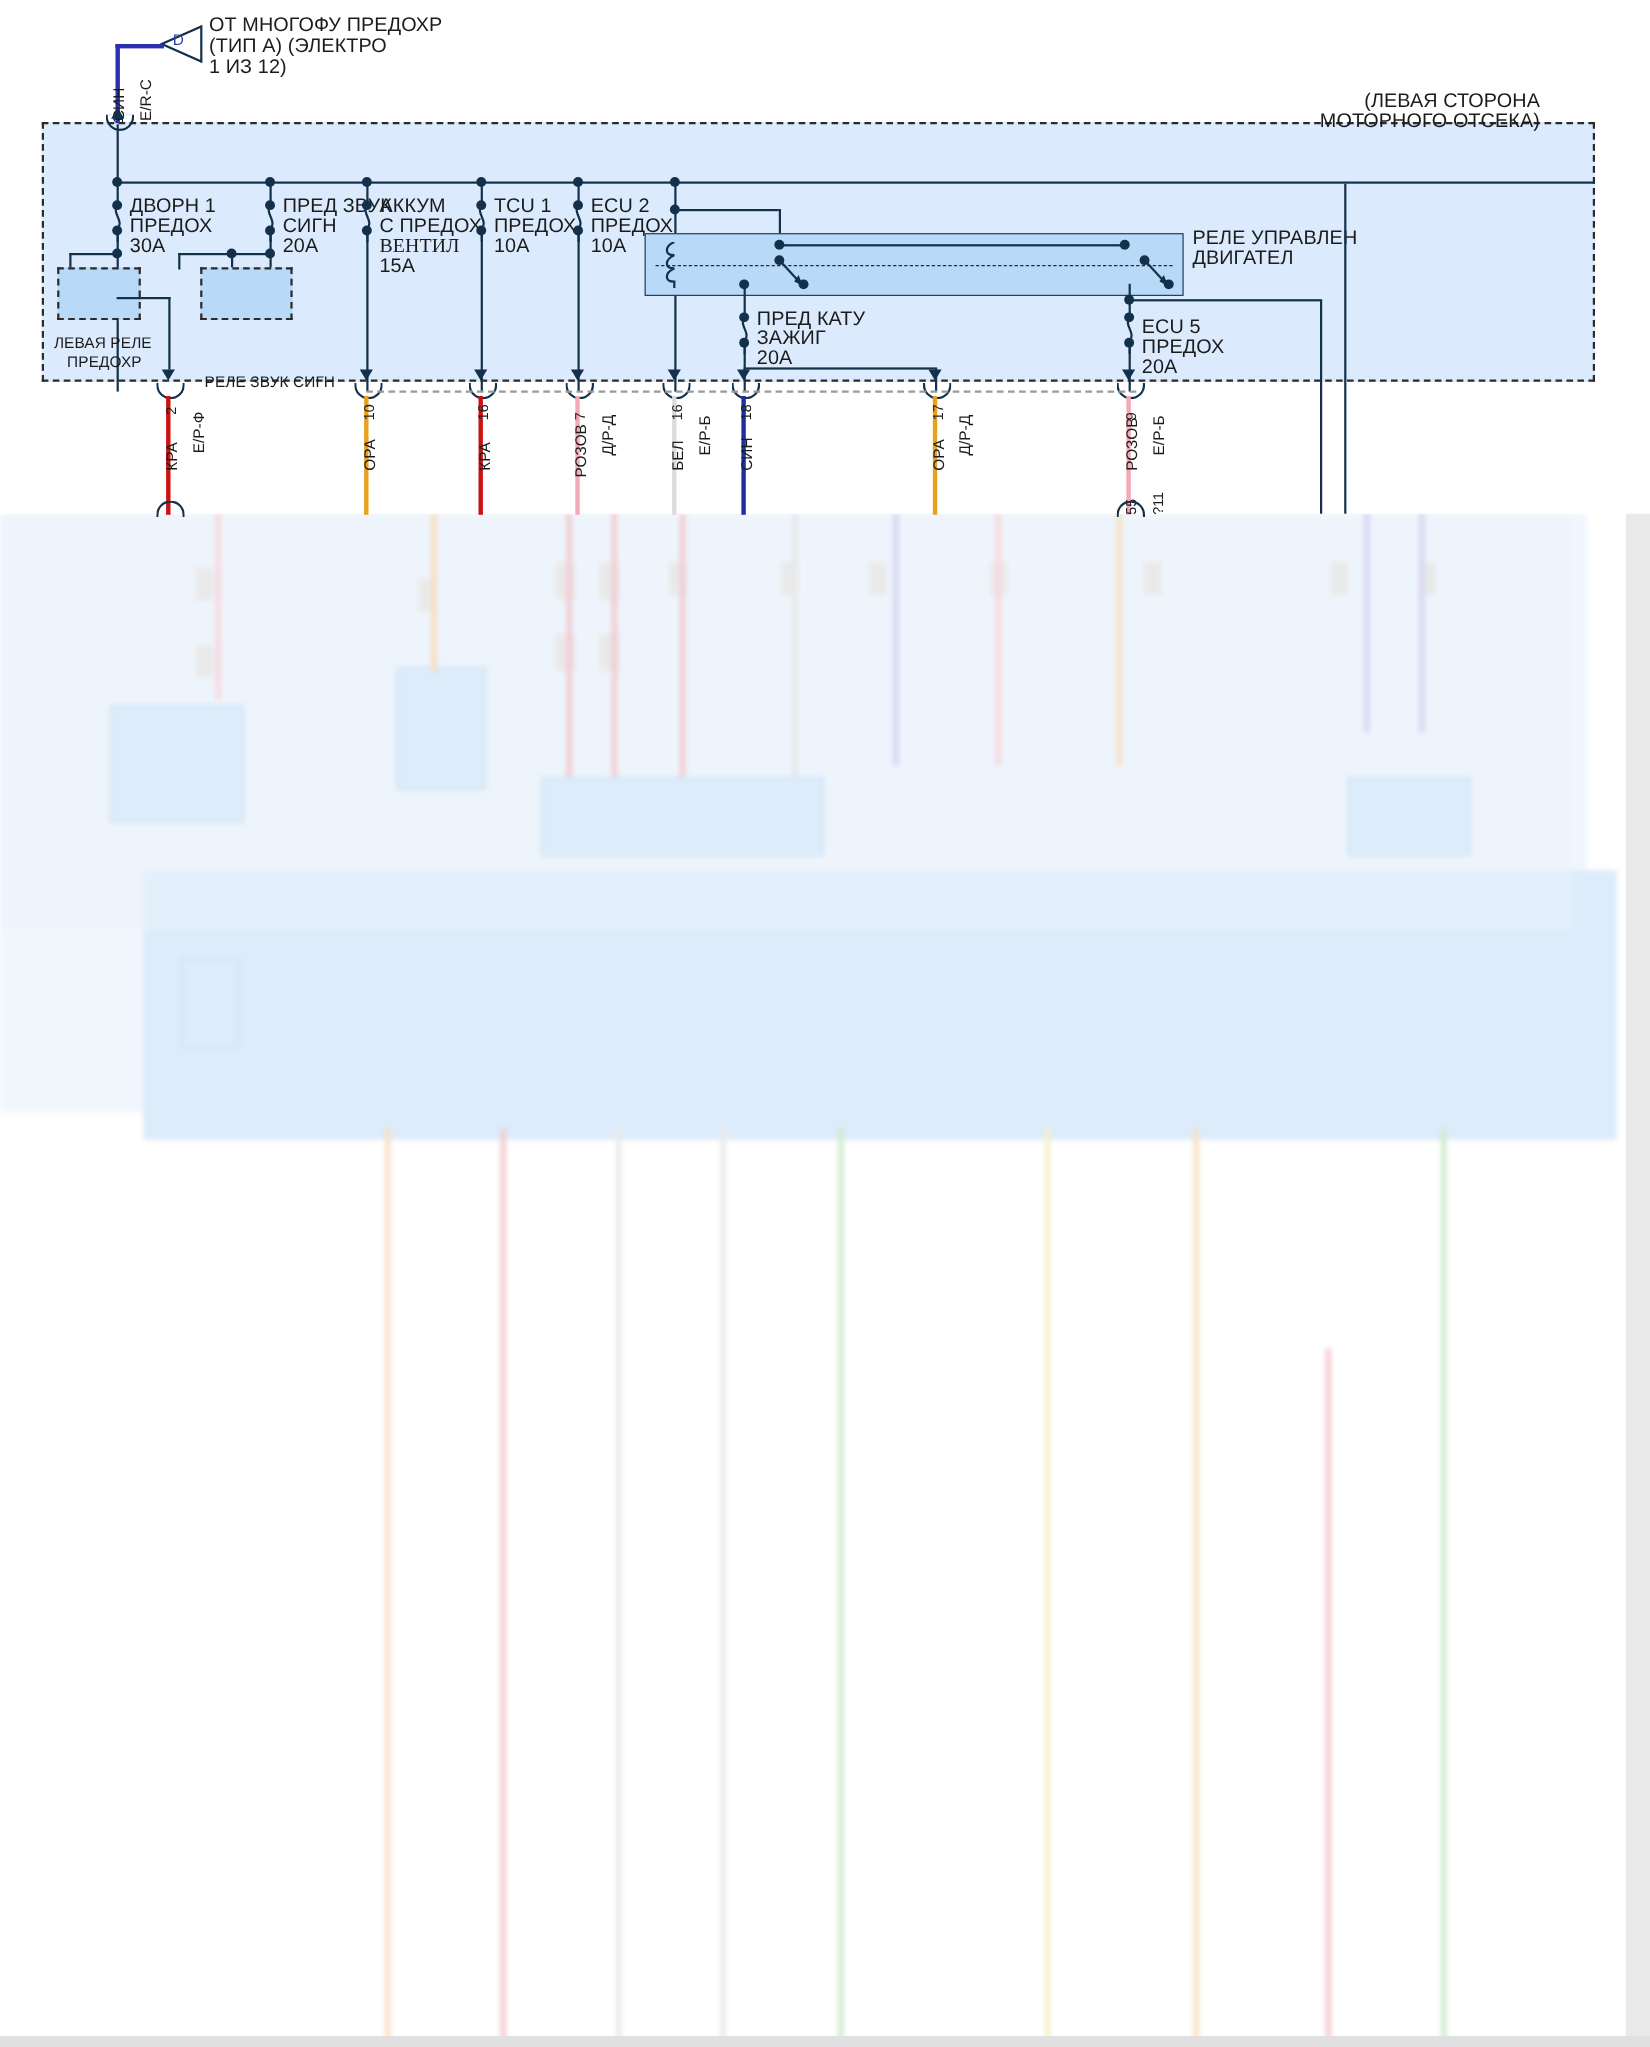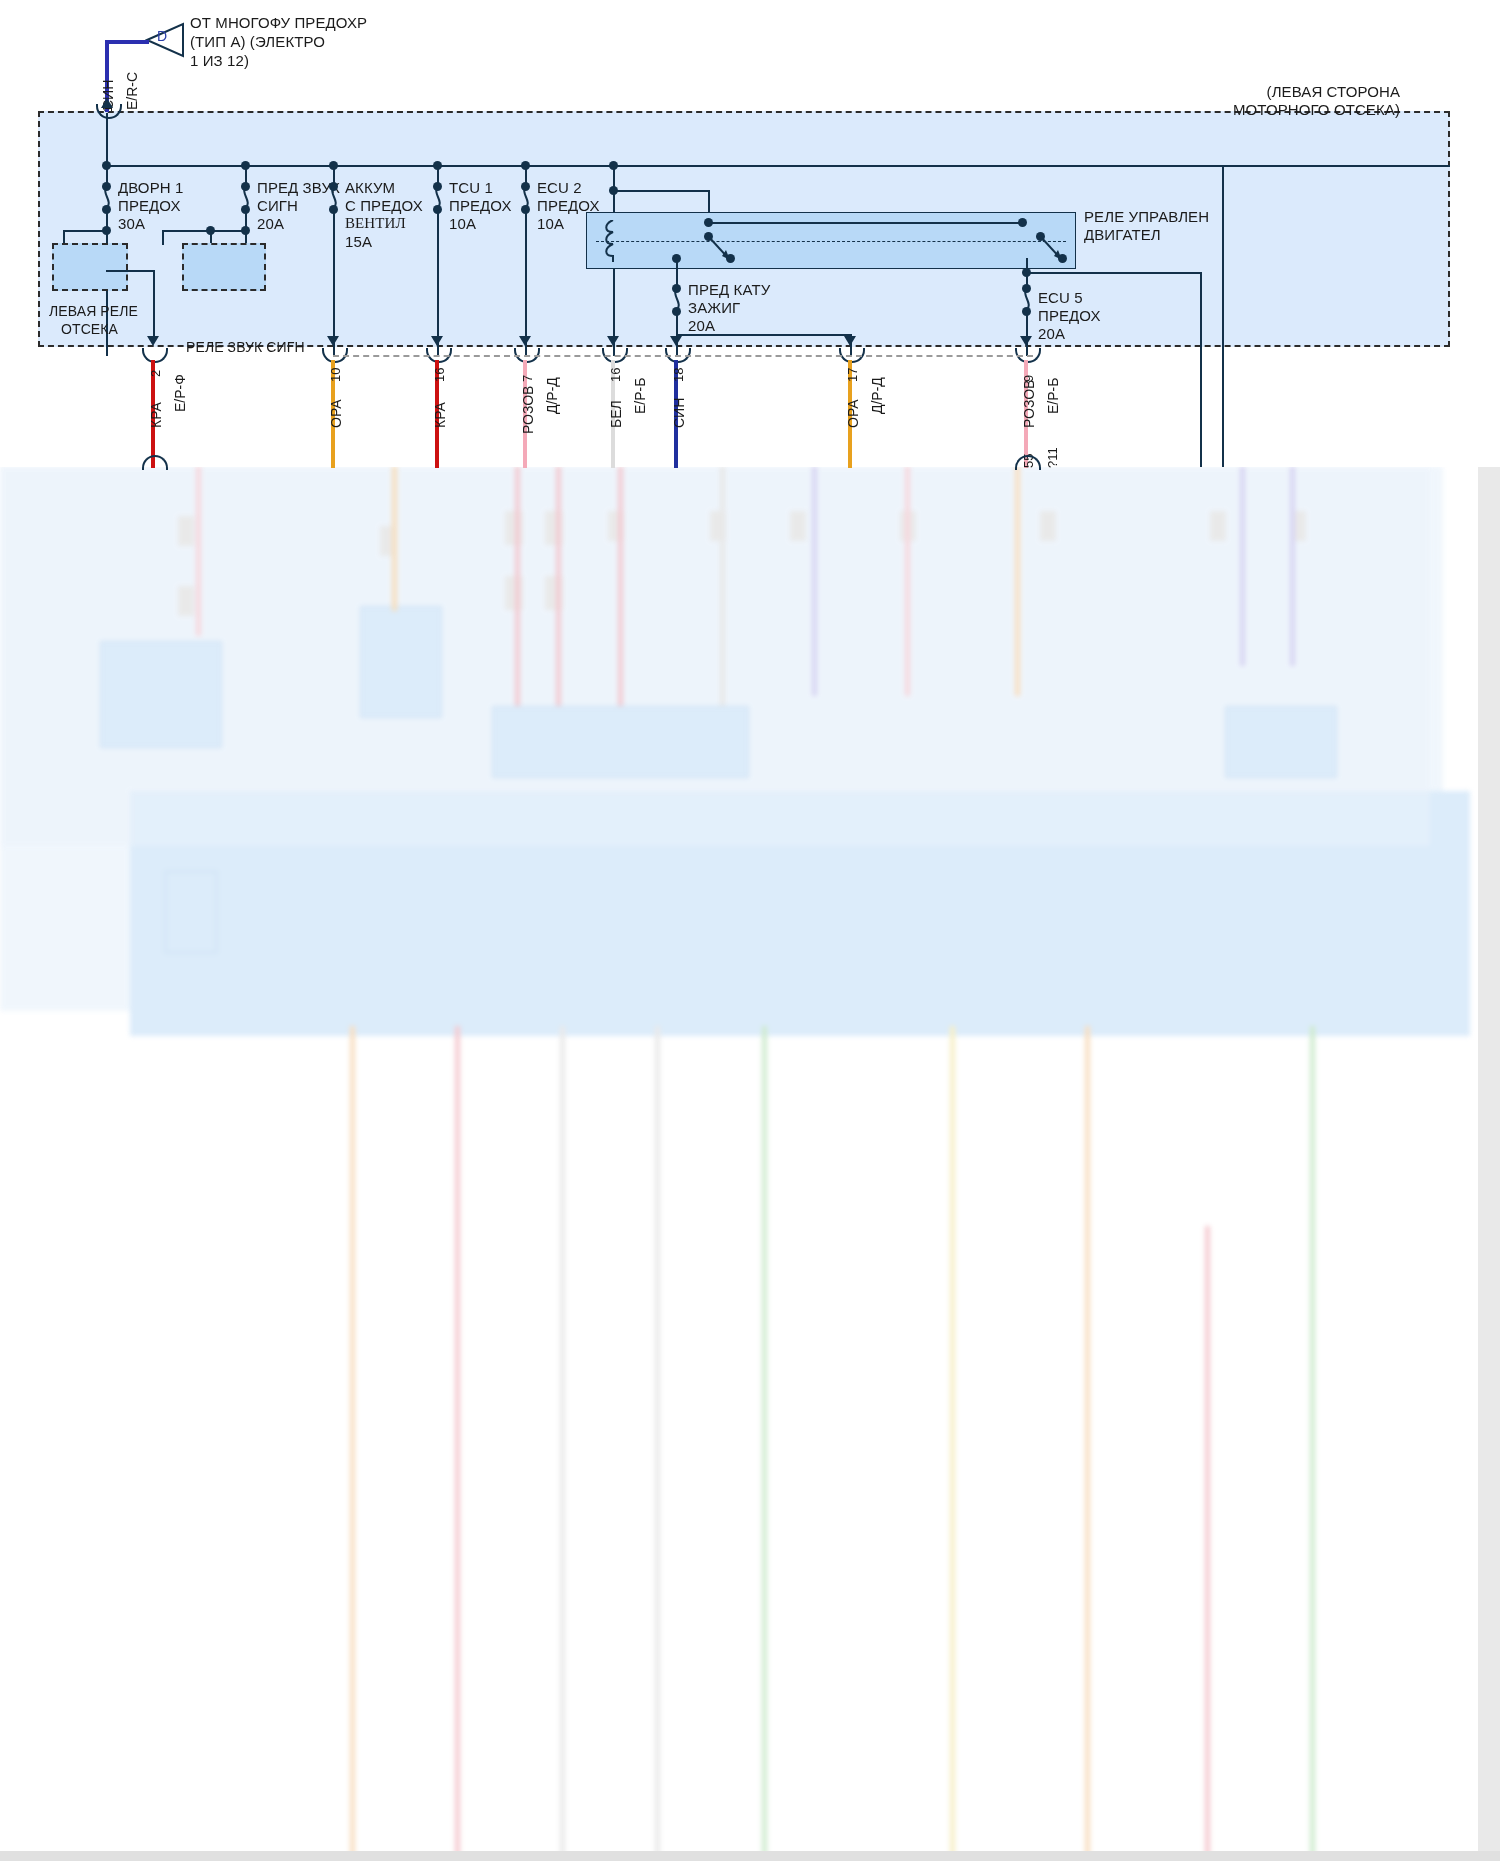--- a/index.html
+++ b/index.html
@@ -11,21 +11,21 @@
     position:relative;
     width:1500px;
     height:1861px;
     overflow:hidden;
     background:#ffffff;
   }
   
   .abs{position:absolute;}
   .txt{
     position:absolute;
-    font-size:15px;
+    font-size:18px;
     line-height:19px;
     color:#1b1b1b;
     white-space:pre;
     letter-spacing:.1px;
   }
   .txt.sm{font-size:14px;line-height:18px;}
   .txt.r{text-align:right;}
   .vtxt{
     position:absolute;
     font-size:14px;
@@ -189,21 +189,21 @@
   <div class="dot" style="left:106px;top:209px;"></div>
   <div class="txt" style="left:118px;top:178px;">ДВОРН 1</div>
   <div class="txt" style="left:118px;top:196px;">ПРЕДОХ</div>
   <div class="txt" style="left:118px;top:214px;">30А</div>
   <div class="v" style="left:106px;top:209px;height:147px;"></div>
   <div class="dot" style="left:106px;top:230px;"></div>
   <div class="h" style="left:63px;top:230px;width:45px;"></div>
   <div class="v" style="left:63px;top:230px;height:15px;"></div>
   <div class="cbox" style="left:52px;top:243px;width:76px;height:48px;"></div>
   <div class="txt sm" style="left:49px;top:302px;">ЛЕВАЯ РЕЛЕ</div>
-  <div class="txt sm" style="left:61px;top:320px;">ОТСЕКА</div>
+  <div class="txt sm" style="left:61px;top:320px;">ПРЕДОХР</div>
 
   <div class="dot" style="left:245px;top:165px;"></div>
   <div class="v" style="left:245px;top:165px;height:21px;"></div>
   <div class="dot" style="left:245px;top:186px;"></div>
   <svg class="fuse" style="left:245px;top:186px;" viewBox="0 0 14 34">
     <path d="M7 0 C1 8, 13 14, 7 22 L7 34" fill="none" stroke="#13314a" stroke-width="2"></path>
   </svg>
   <div class="dot" style="left:245px;top:209px;"></div>
   <div class="txt" style="left:257px;top:178px;">ПРЕД ЗВУК</div>
   <div class="txt" style="left:257px;top:196px;">СИГН</div>

